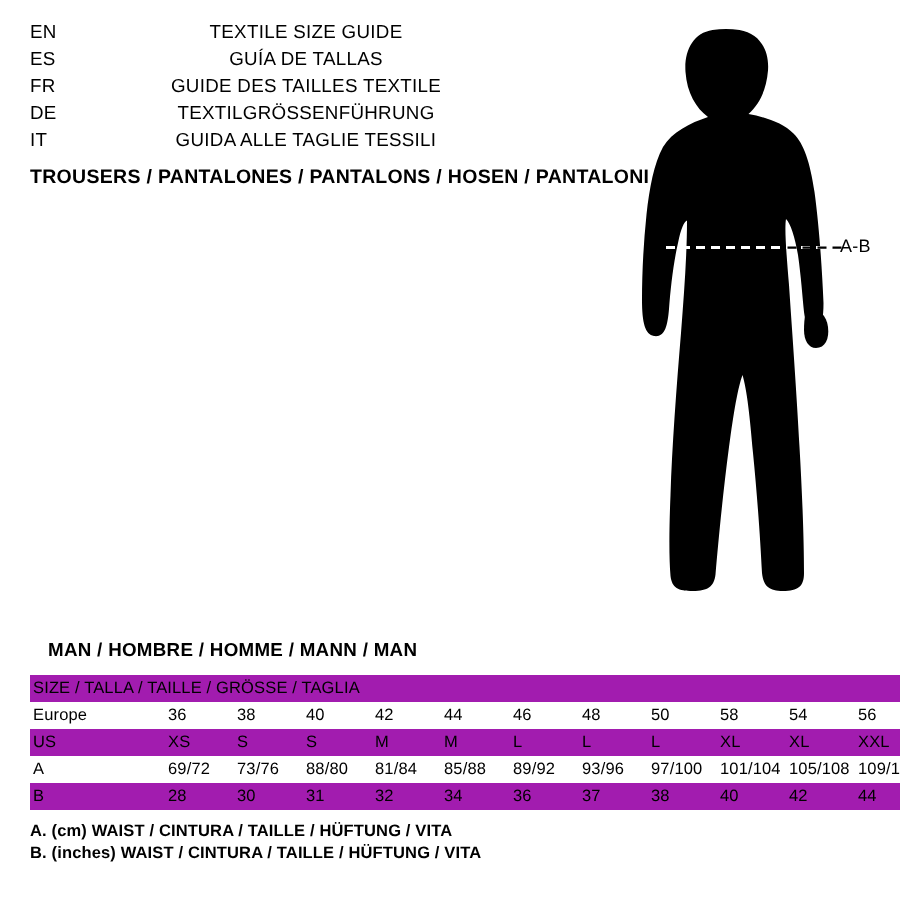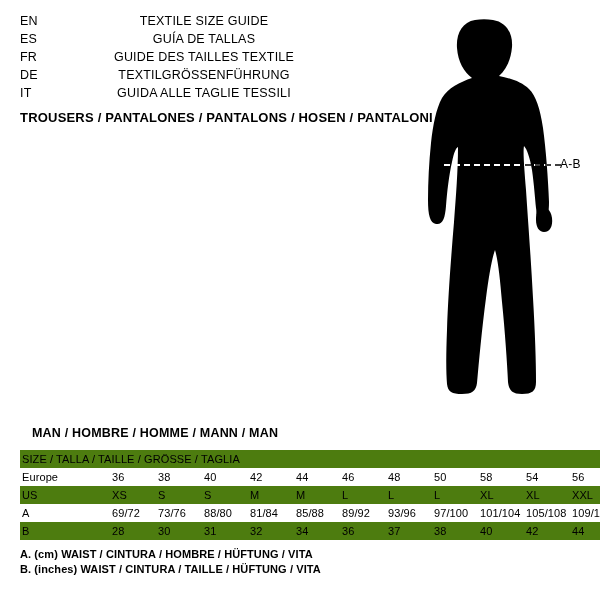--- a/index.html
+++ b/index.html
@@ -91,21 +91,21 @@
     border-collapse: collapse;
     font-size: 11px;
     table-layout: fixed;
   }
   table.size-table td {
     padding: 3px 0 3px 2px;
     white-space: nowrap;
     letter-spacing: 0.1px;
   }
   table.size-table tr.shade td {
-    background: #4d7c0f;
+    background: #a21caf;
   }
   table.size-table td.label {
     width: 88px;
   }
   table.size-table td.v {
     width: 44px;
   }
   table.size-table td.vlast {
     width: 46px;
   }
@@ -267,17 +267,17 @@
         <td class="v">37</td>
         <td class="v">38</td>
         <td class="v">40</td>
         <td class="v">42</td>
         <td class="vlast">44</td>
       </tr>
     </tbody>
   </table>
 
   <div class="footnotes">
-    <div>A. (cm) WAIST / CINTURA / HOMBRE / HÜFTUNG / VITA</div>
+    <div>A. (cm) WAIST / CINTURA / TAILLE / HÜFTUNG / VITA</div>
     <div>B. (inches) WAIST / CINTURA / TAILLE / HÜFTUNG / VITA</div>
   </div>
 
 </div>
 
 </body></html>

